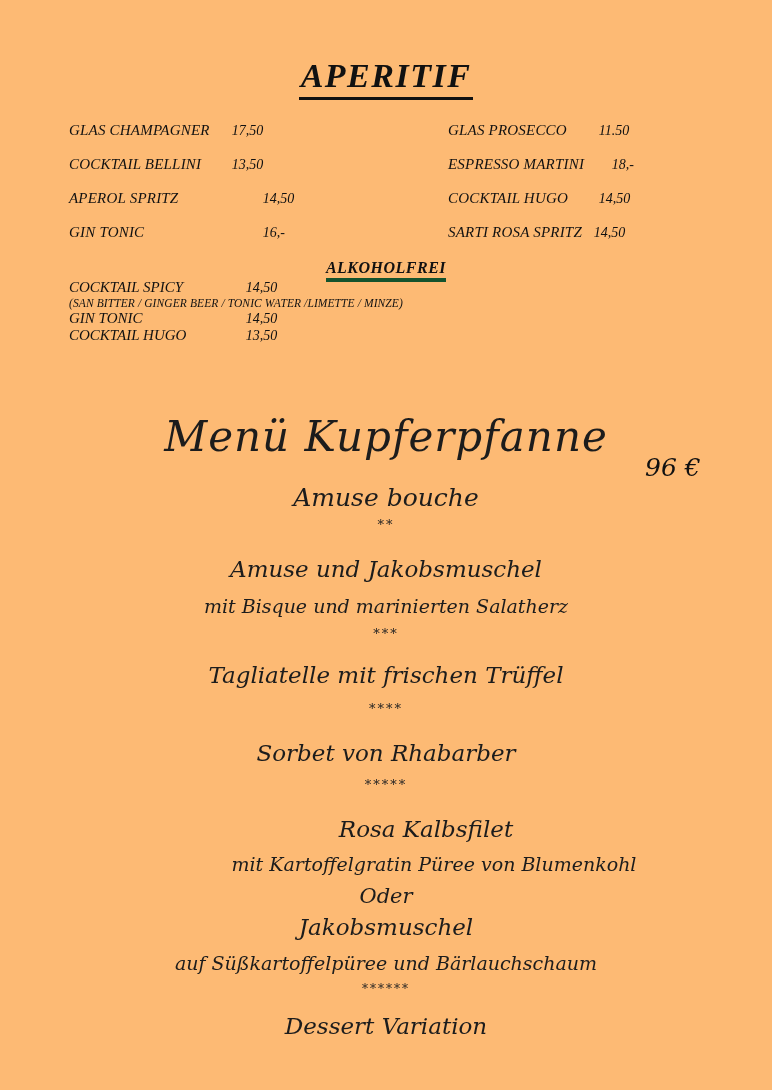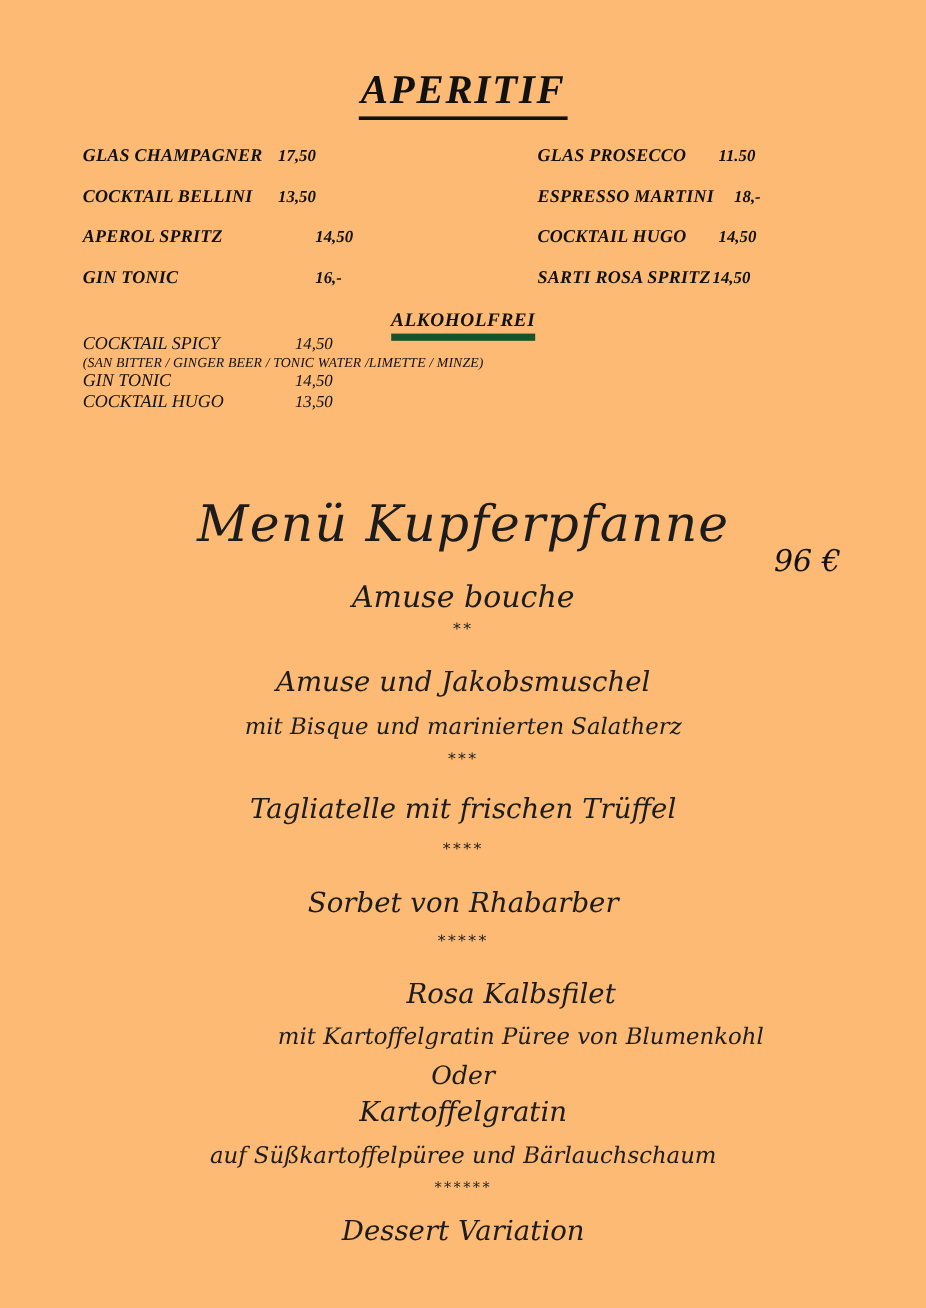--- a/index.html
+++ b/index.html
@@ -27,21 +27,21 @@
     font-style: italic;
     letter-spacing: 1.5px;
     border-bottom: 3px solid #111;
     padding: 0 2px 2px 2px;
   }
 
   
   .col { position: absolute; top: 122px; font-style: italic; }
   .col-left  { left: 69px; }
   .col-right { left: 448px; }
-  .drink-row { height: 34px; font-size: 15px; white-space: nowrap; font-weight: bold; }
+  .drink-row { height: 34px; font-size: 15px; white-space: nowrap; }
   .drink-name { display: inline-block; letter-spacing: 0.2px; }
   .col-left  .drink-name { width: 159px; }
   .col-left  .drink-row.shift .drink-name { width: 190px; }
   .col-right .drink-name { width: 147px; }
   .col-right .drink-row.shift .drink-name { width: 160px; }
   .col-right .drink-row.tight .drink-name { width: 142px; }
   .drink-price { font-size: 14px; }
 
   
   .af-title-wrap {
@@ -49,21 +49,21 @@
     top: 259px; left: 0;
     width: 100%;
     text-align: center;
   }
   .af-title {
     display: inline-block;
     font-size: 16px;
     font-weight: bold;
     font-style: italic;
     letter-spacing: 0.5px;
-    border-bottom: 6px solid #14532d;
+    border-bottom: 4px solid #14532d;
     padding-bottom: 1px;
   }
   .af-items {
     position: absolute;
     top: 279px; left: 69px;
     font-style: italic;
   }
   .af-row { font-size: 15px; line-height: 17px; white-space: nowrap; }
   .af-name { display: inline-block; width: 173px; }
   .af-price { font-size: 14px; }
@@ -171,19 +171,19 @@
   <div class="cline" style="top:630px; font-size:23px;">Tagliatelle mit frischen Trüffel</div>
   <div class="cline sep" style="top:669px; font-size:13px;">****</div>
 
   <div class="cline" style="top:708px; font-size:23px;">Sorbet von Rhabarber</div>
   <div class="cline sep" style="top:745px; font-size:13px;">*****</div>
 
   <div class="cline" style="top:784px; font-size:23px;padding-left:40px;">Rosa Kalbsfilet</div>
   <div class="cline" style="top:821px; font-size:19px;padding-left:48px;">mit Kartoffelgratin Püree von Blumenkohl</div>
   <div class="cline" style="top:852px; font-size:21px;">Oder</div>
 
-  <div class="cline" style="top:882px; font-size:23px;">Kartoffelgratin</div>
+  <div class="cline" style="top:882px; font-size:23px;">Jakobsmuschel</div>
   <div class="cline" style="top:920px; font-size:19px;">auf Süßkartoffelpüree und Bärlauchschaum</div>
   <div class="cline sep" style="top:950px; font-size:12px;">******</div>
 
   <div class="cline" style="top:981px; font-size:23px;">Dessert Variation</div>
 
 </div>
 
 </body></html>

